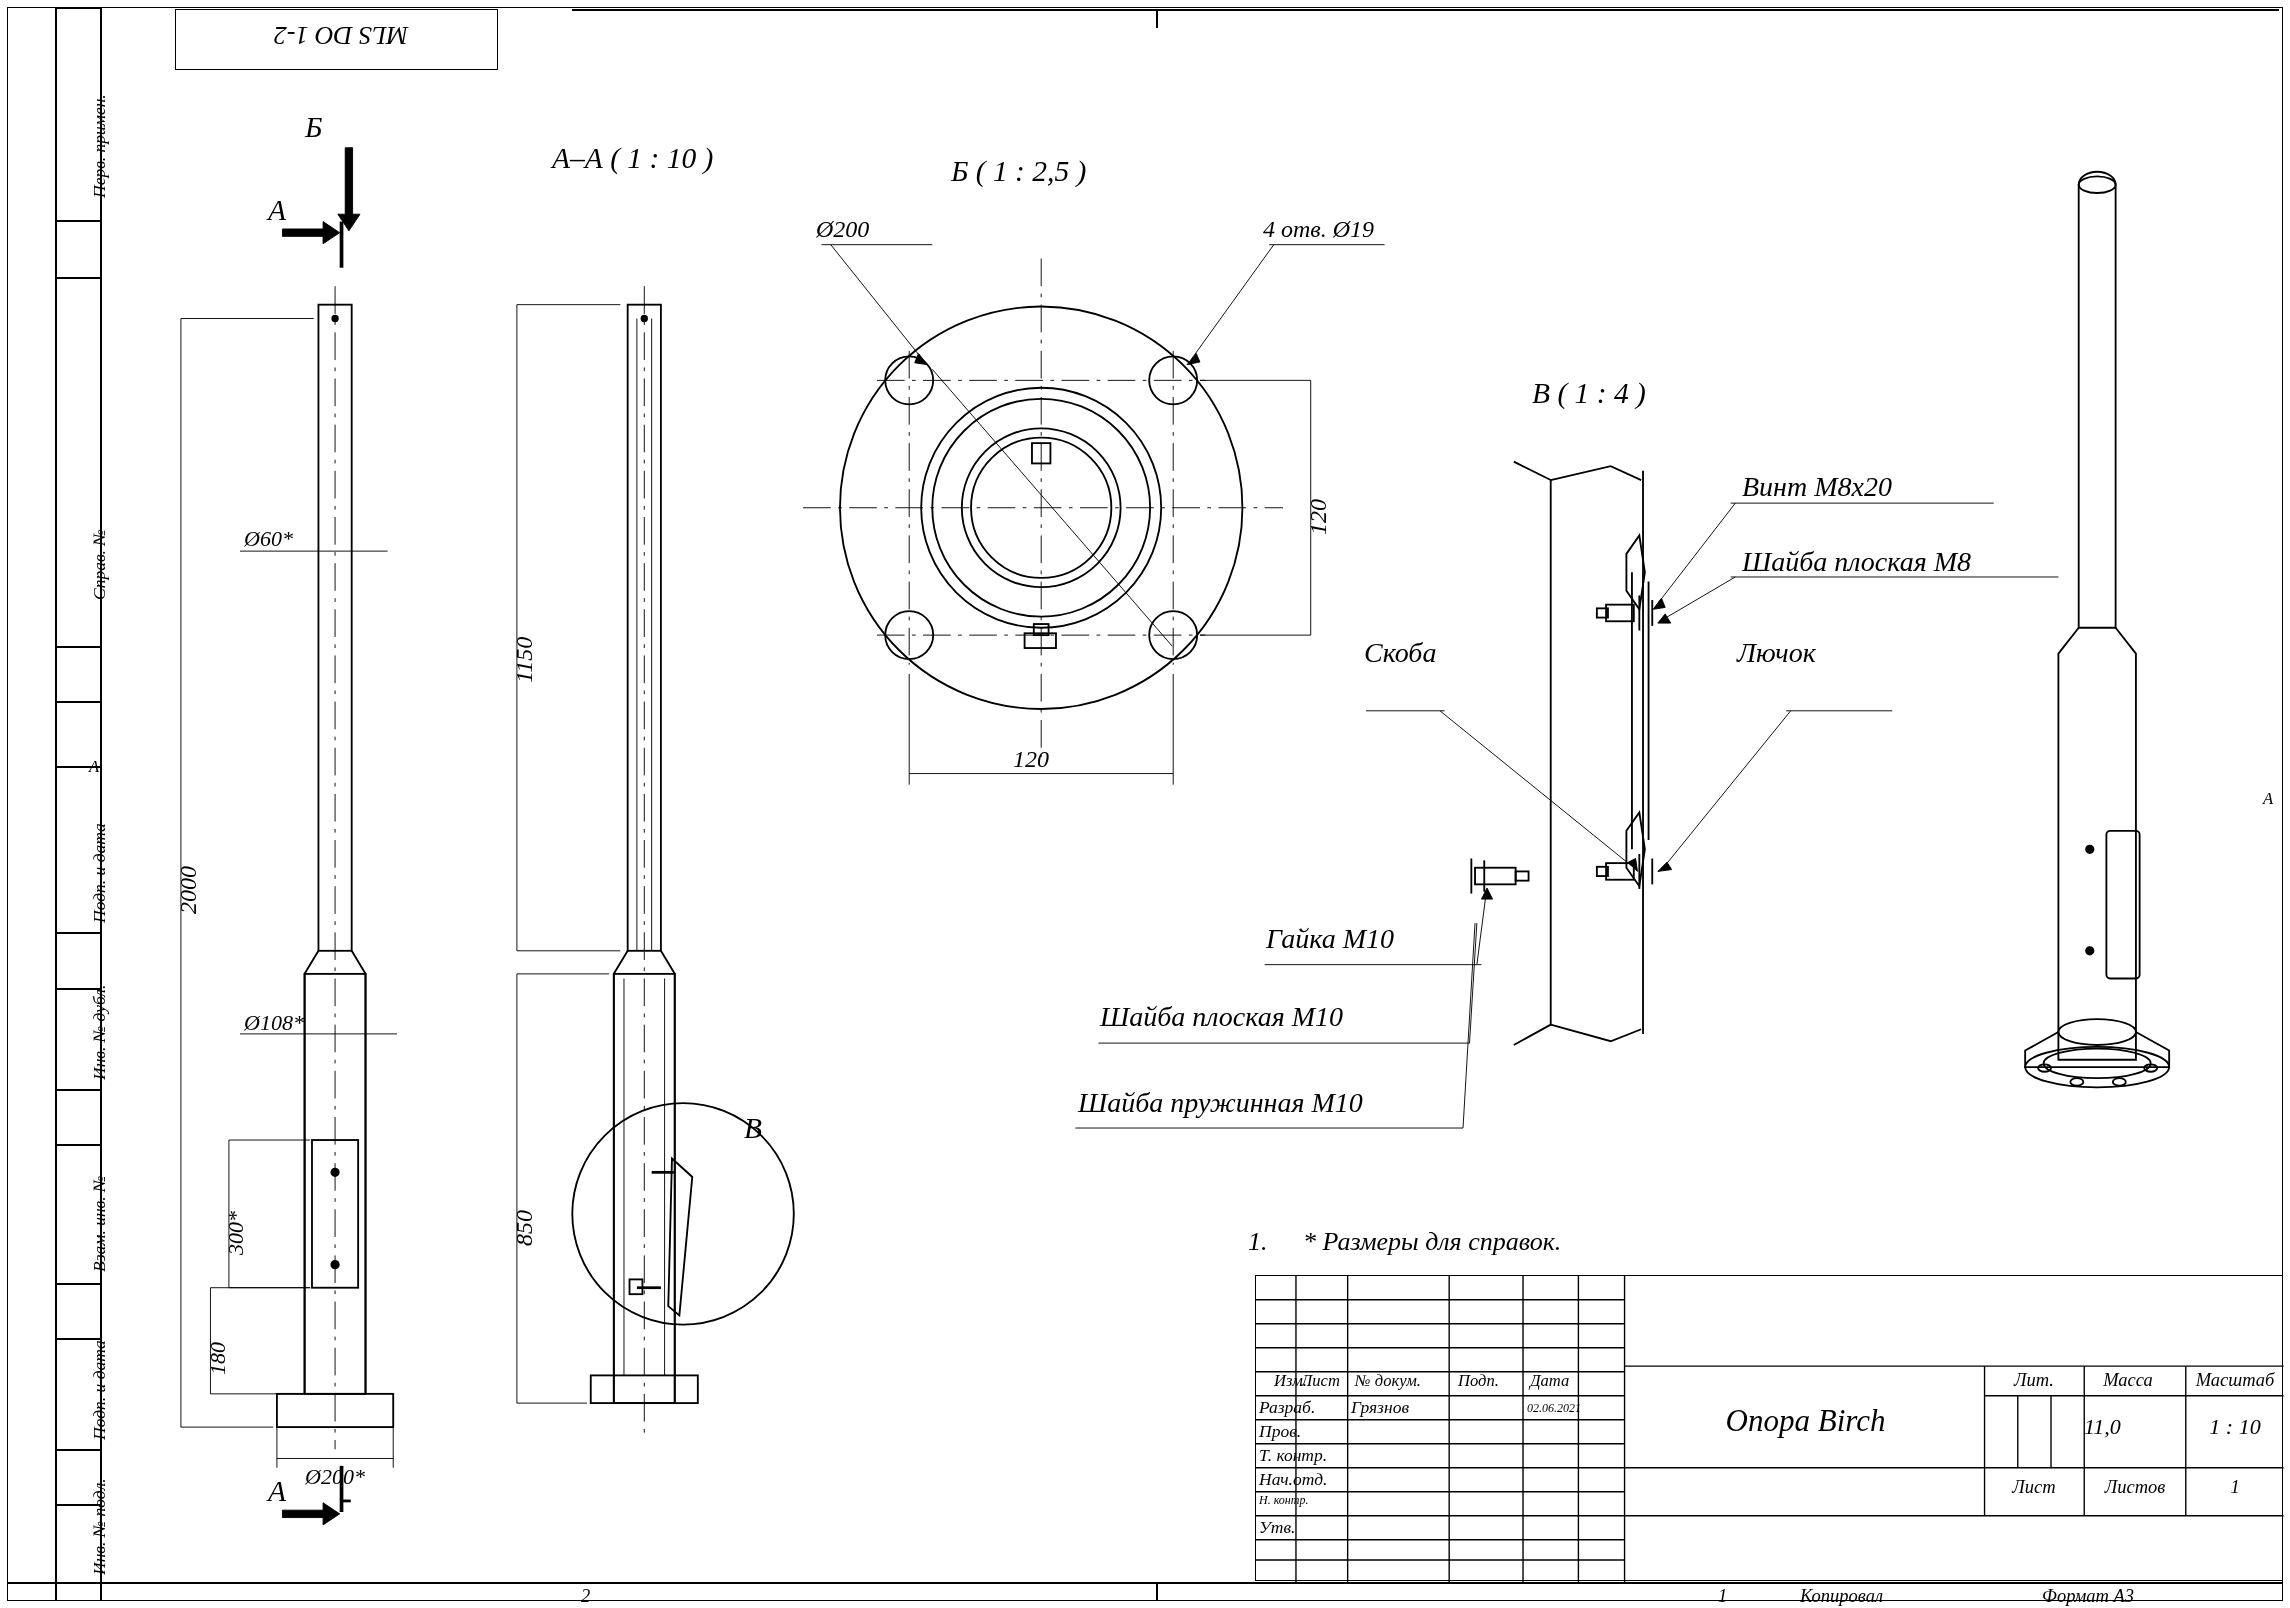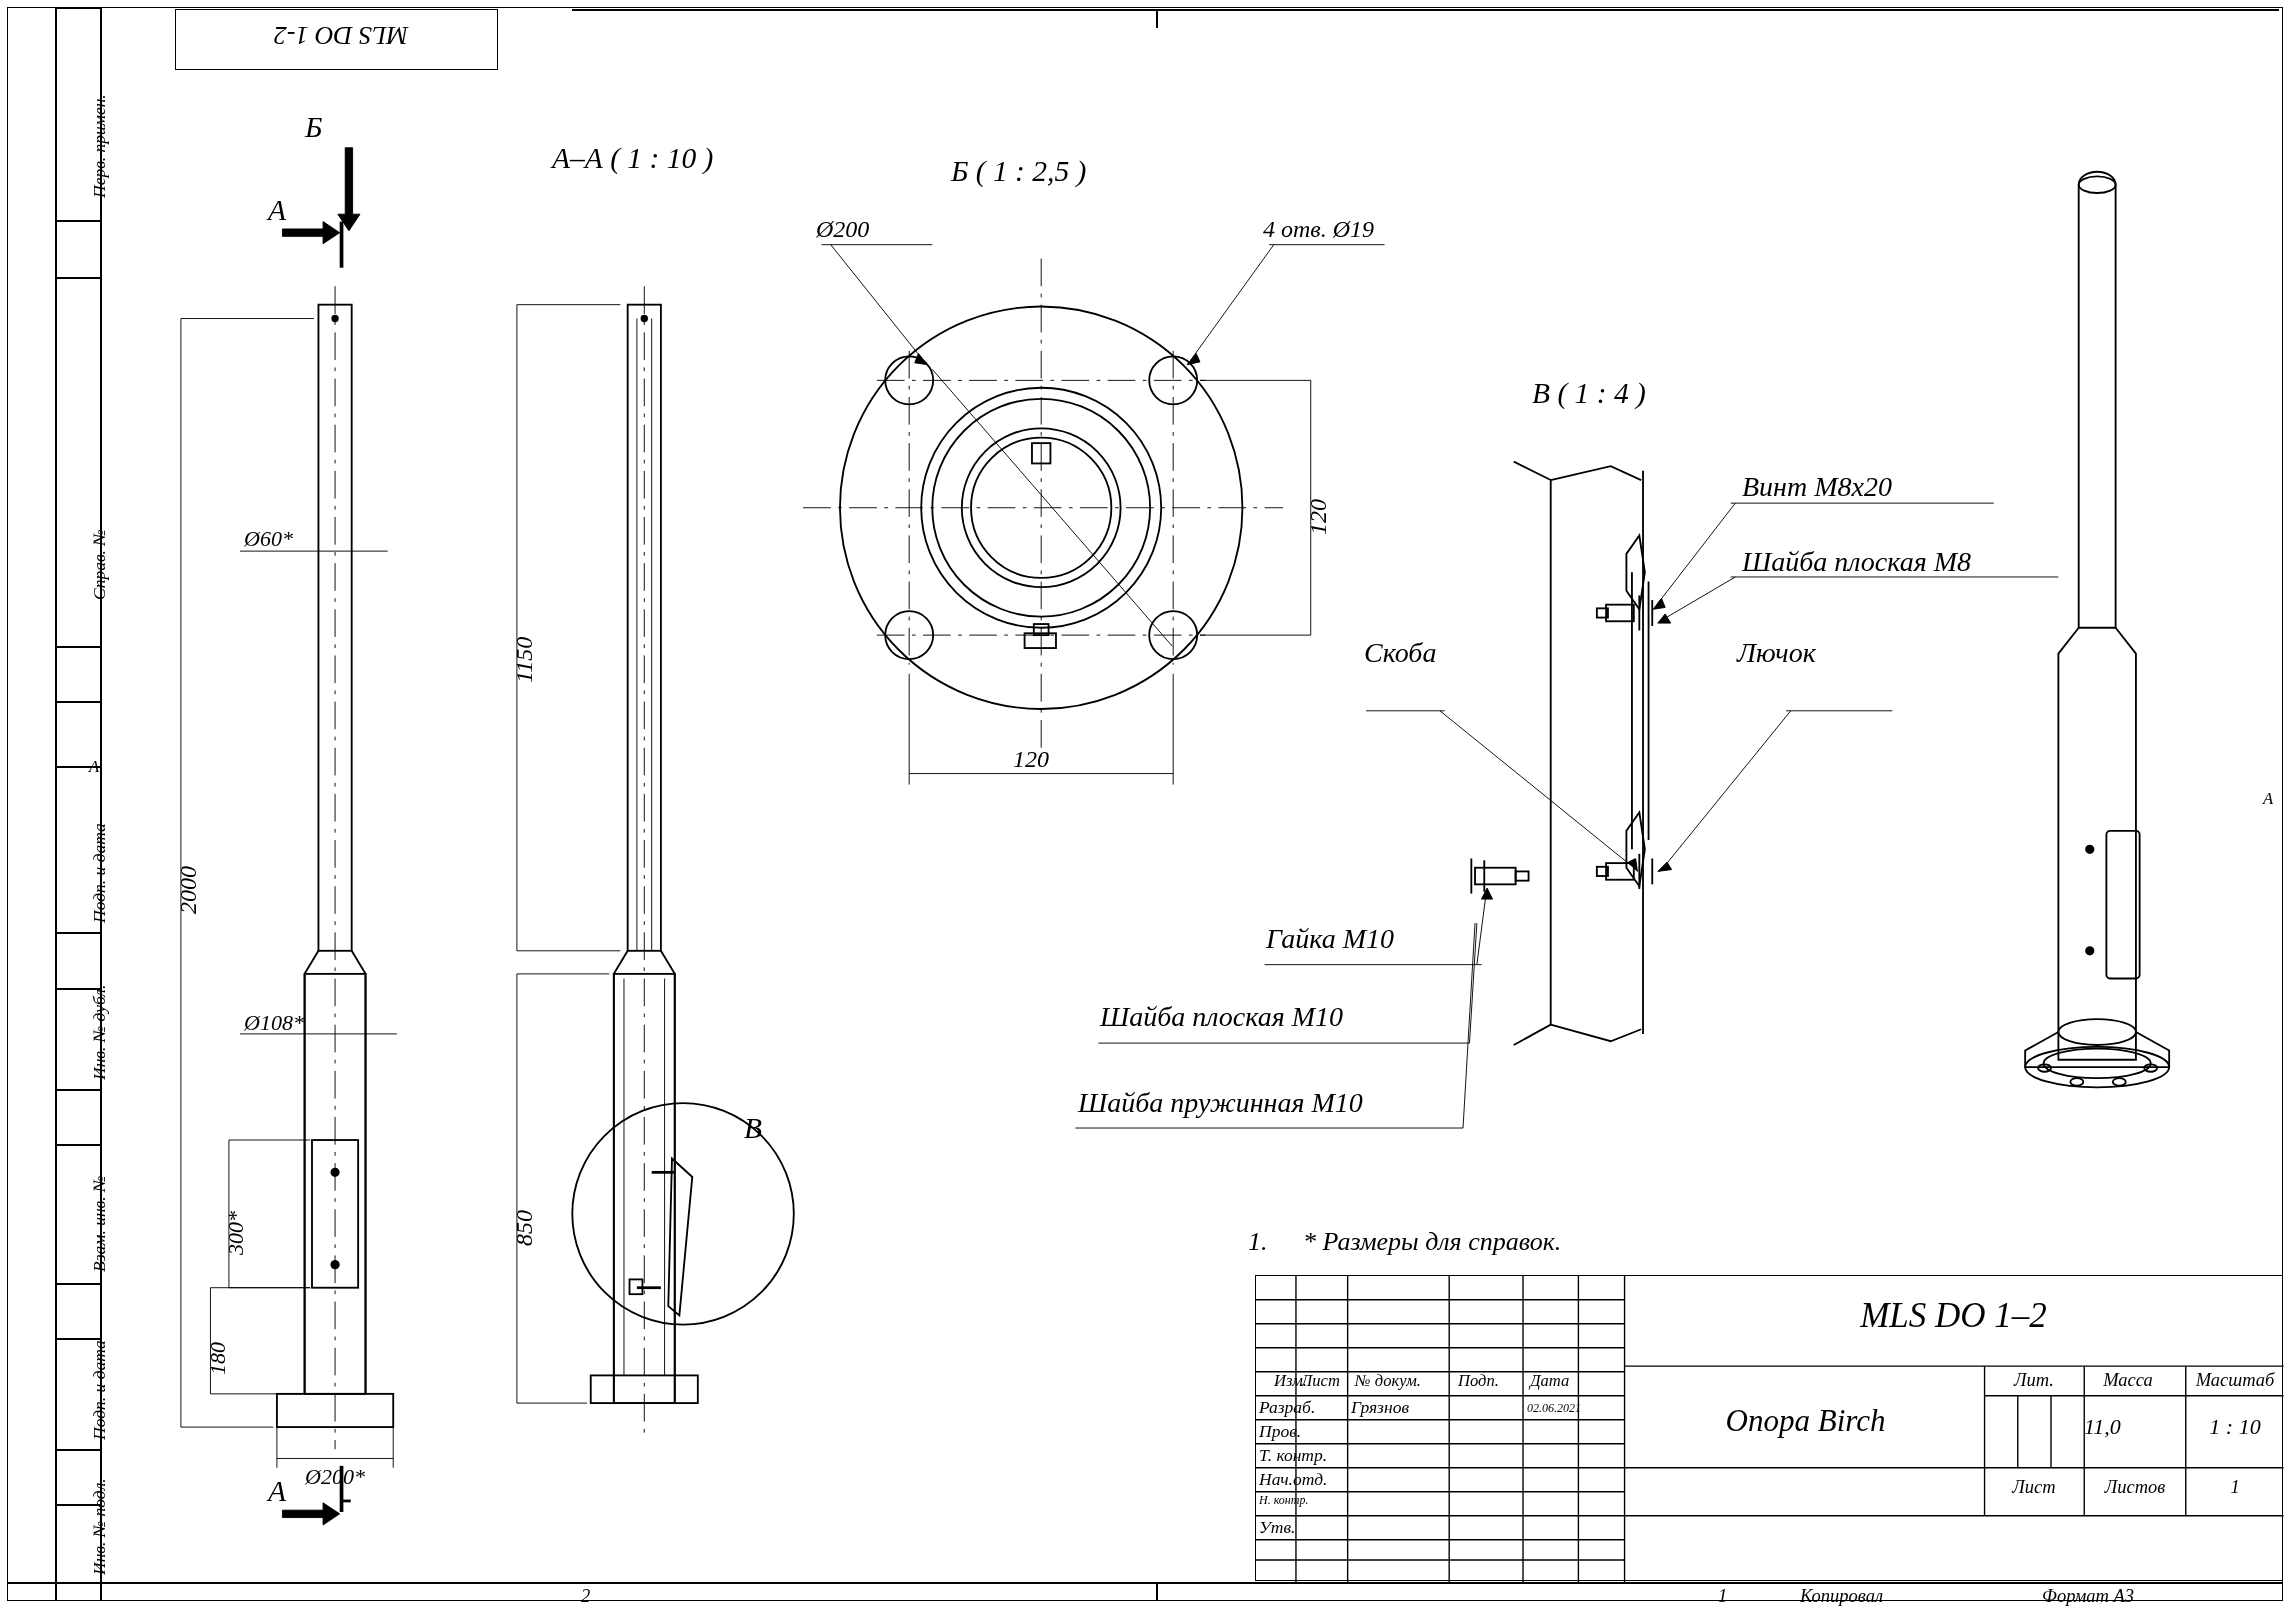--- a/index.html
+++ b/index.html
@@ -330,21 +330,20 @@
 
   <div class="txt" style="left:1259px;top:1397px;font-size:17.5px;">Разраб.</div>
   <div class="txt" style="left:1351px;top:1397px;font-size:17.5px;">Грязнов</div>
   <div class="txt" style="left:1527px;top:1401px;font-size:12px;">02.06.2021</div>
   <div class="txt" style="left:1259px;top:1421px;font-size:17.5px;">Пров.</div>
   <div class="txt" style="left:1259px;top:1445px;font-size:17.5px;">Т. контр.</div>
   <div class="txt" style="left:1259px;top:1469px;font-size:17.5px;">Нач.отд.</div>
   <div class="txt" style="left:1259px;top:1493px;font-size:12px;">Н. контр.</div>
   <div class="txt" style="left:1259px;top:1517px;font-size:17.5px;">Утв.</div>
 
-  <div class="txt" style="left:1624px;top:1296px;width:659px;text-align:center;font-size:35px;">MLS DO 1–2</div>
   <div class="txt" style="left:1635px;top:1403px;width:341px;text-align:center;font-size:31px;">Опора Birch</div>
 
   <div class="txt" style="left:1984px;top:1370px;width:100px;text-align:center;font-size:18.5px;">Лит.</div>
   <div class="txt" style="left:2084px;top:1370px;width:88px;text-align:center;font-size:18.5px;">Масса</div>
   <div class="txt" style="left:2186px;top:1370px;width:98px;text-align:center;font-size:18.5px;">Масштаб</div>
   <div class="txt" style="left:2084px;top:1414px;width:83px;font-size:22px;">11,0</div>
   <div class="txt" style="left:2186px;top:1414px;width:98px;text-align:center;font-size:22px;">1 : 10</div>
   <div class="txt" style="left:1984px;top:1477px;width:100px;text-align:center;font-size:18.5px;">Лист</div>
   <div class="txt" style="left:2084px;top:1477px;width:102px;text-align:center;font-size:18.5px;">Листов</div>
   <div class="txt" style="left:2186px;top:1477px;width:98px;text-align:center;font-size:18.5px;">1</div>

